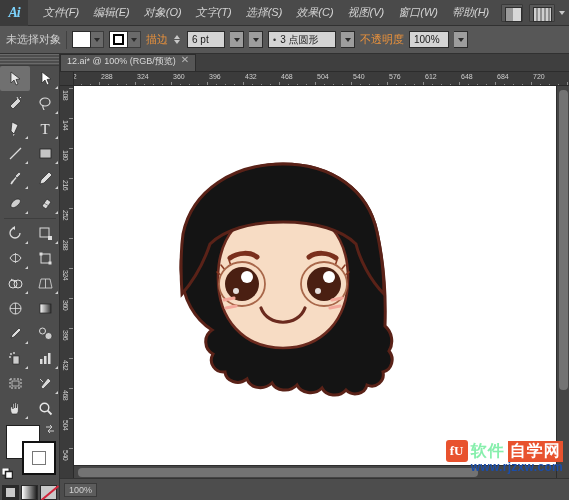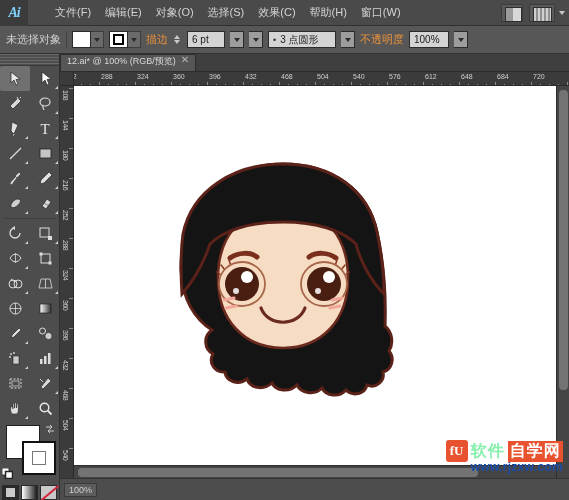--- a/index.html
+++ b/index.html
@@ -21,21 +21,21 @@
   }
   .ai-logo {
     width: 28px; height: 42px;
     background: #3b3b3b;
     display: flex; align-items: center; justify-content: center;
     color: #7dd3fc; font-weight: bold; font-size: 14px;
     font-style: italic;
     font-family: "Liberation Serif", serif;
     letter-spacing: -1px;
   }
-  .menu-items { display: flex; align-items: center; margin-left: 20px; }
+  .menu-items { display: flex; align-items: center; margin-left: 8px; font-style: italic; }
   .menu-item {
     color: #d3d3d3; font-size: 11px;
     padding: 4px 7px; white-space: nowrap;
     cursor: default;
   }
   .menubar-right {
     position: absolute; right: 4px; top: 0;
     height: 26px; display: flex; align-items: center; gap: 6px;
   }
   .mb-btn {
@@ -363,24 +363,26 @@
 <body>
 
 <div id="app">
 
   <div class="menubar">
     <div class="ai-logo">Ai</div>
     <div class="menu-items">
       <div class="menu-item">文件(F)</div>
       <div class="menu-item">编辑(E)</div>
       <div class="menu-item">对象(O)</div>
+      <div class="menu-item">文字(T)</div>
       <div class="menu-item">选择(S)</div>
       <div class="menu-item">效果(C)</div>
+      <div class="menu-item">视图(V)</div>
+      <div class="menu-item">窗口(W)</div>
       <div class="menu-item">帮助(H)</div>
-      <div class="menu-item">窗口(W)</div>
     </div>
     <div class="menubar-right">
       <div class="mb-btn"></div>
       <div class="mb-btn mb-btn2"></div>
       <div class="mb-caret"></div>
     </div>
   </div>
 
   <div class="controlbar">
     <div class="cb-label">未选择对象</div>

